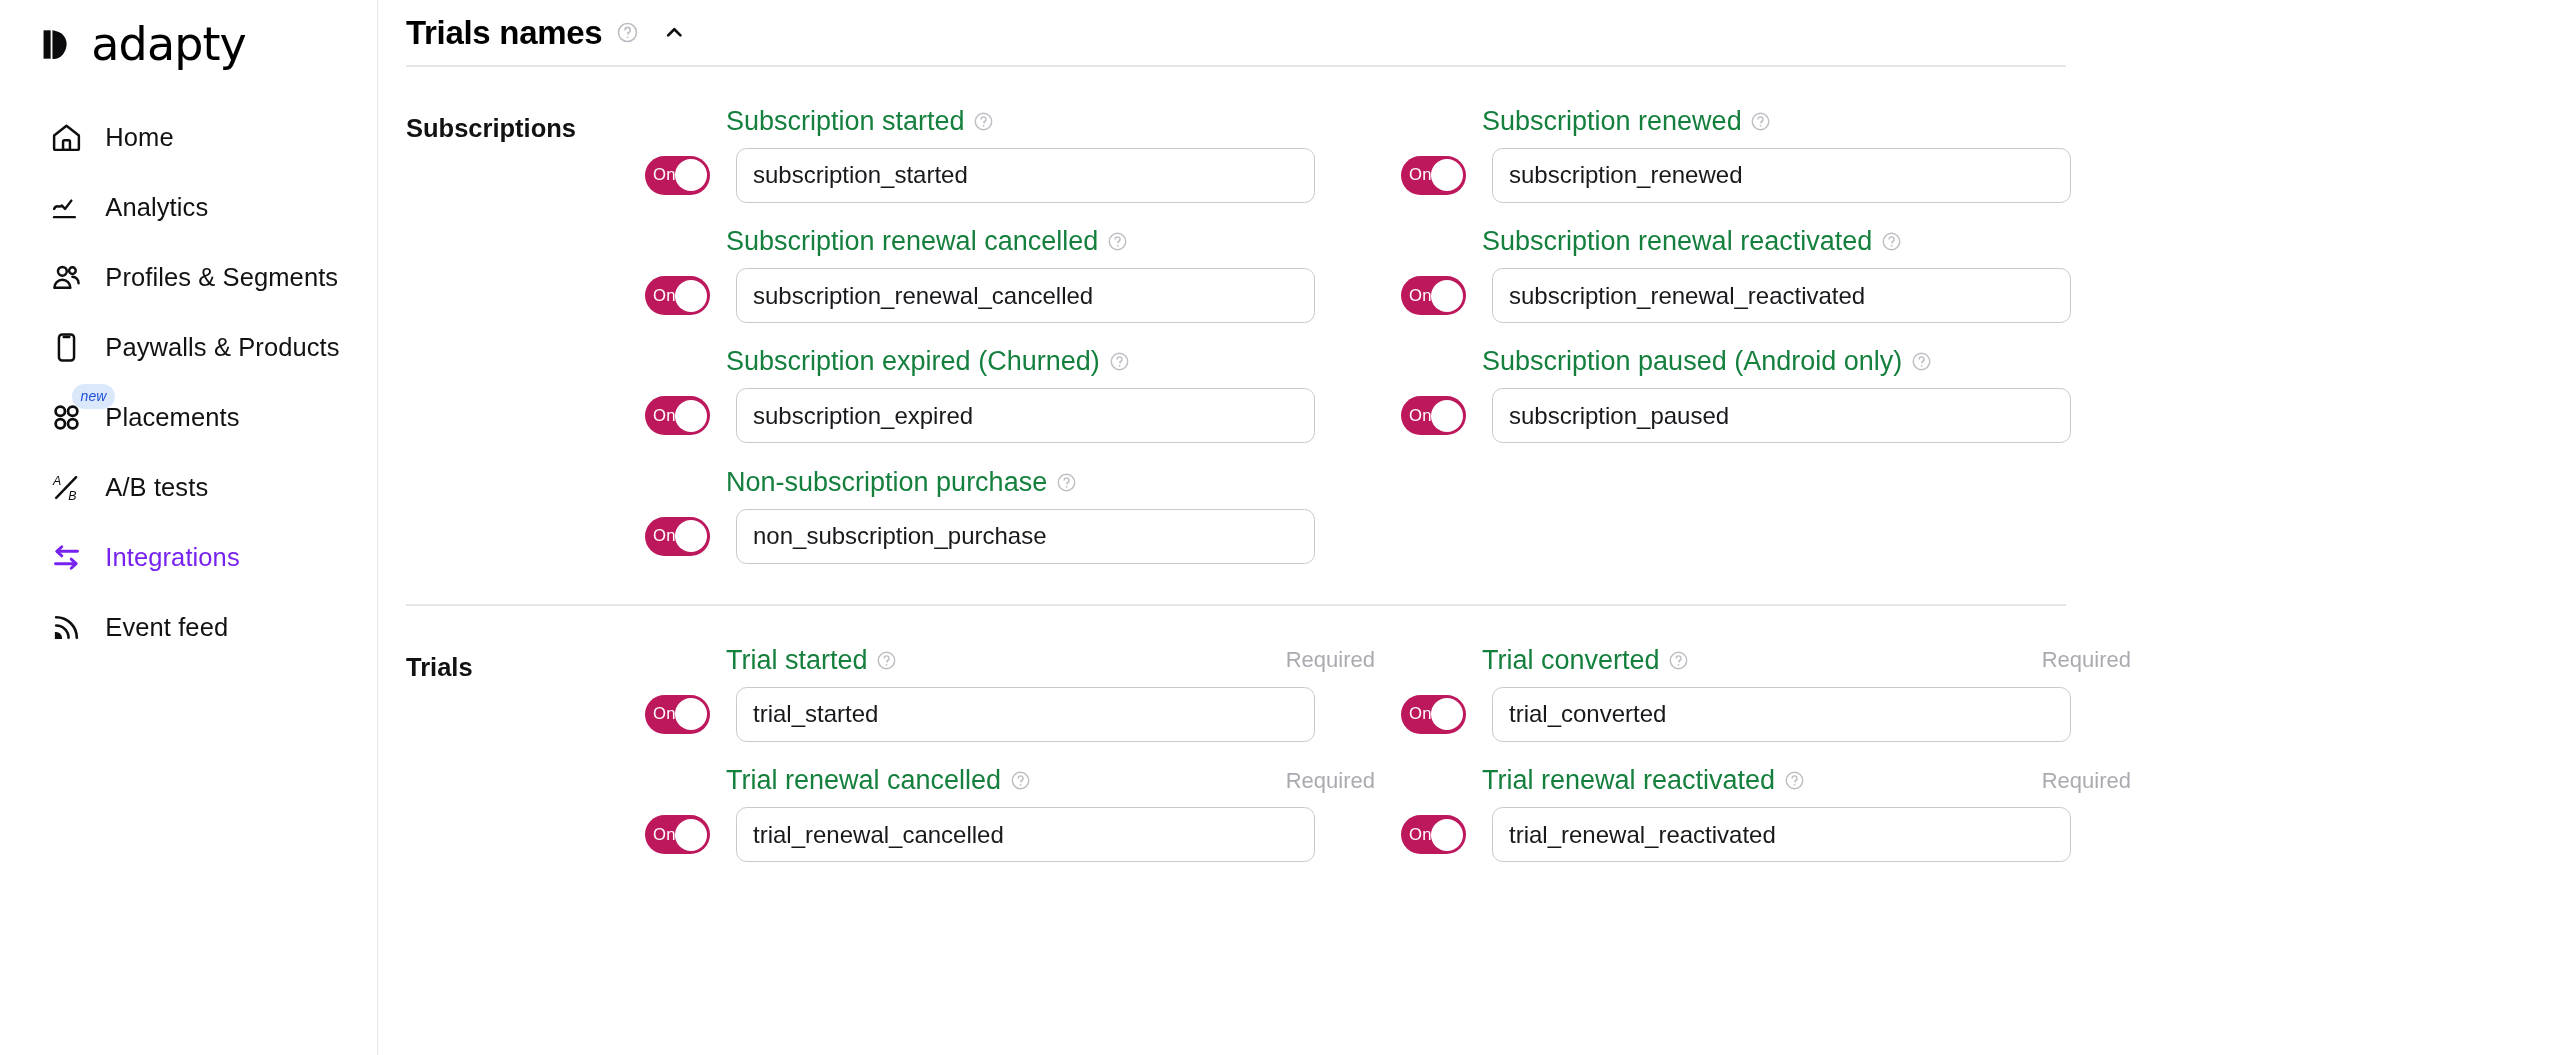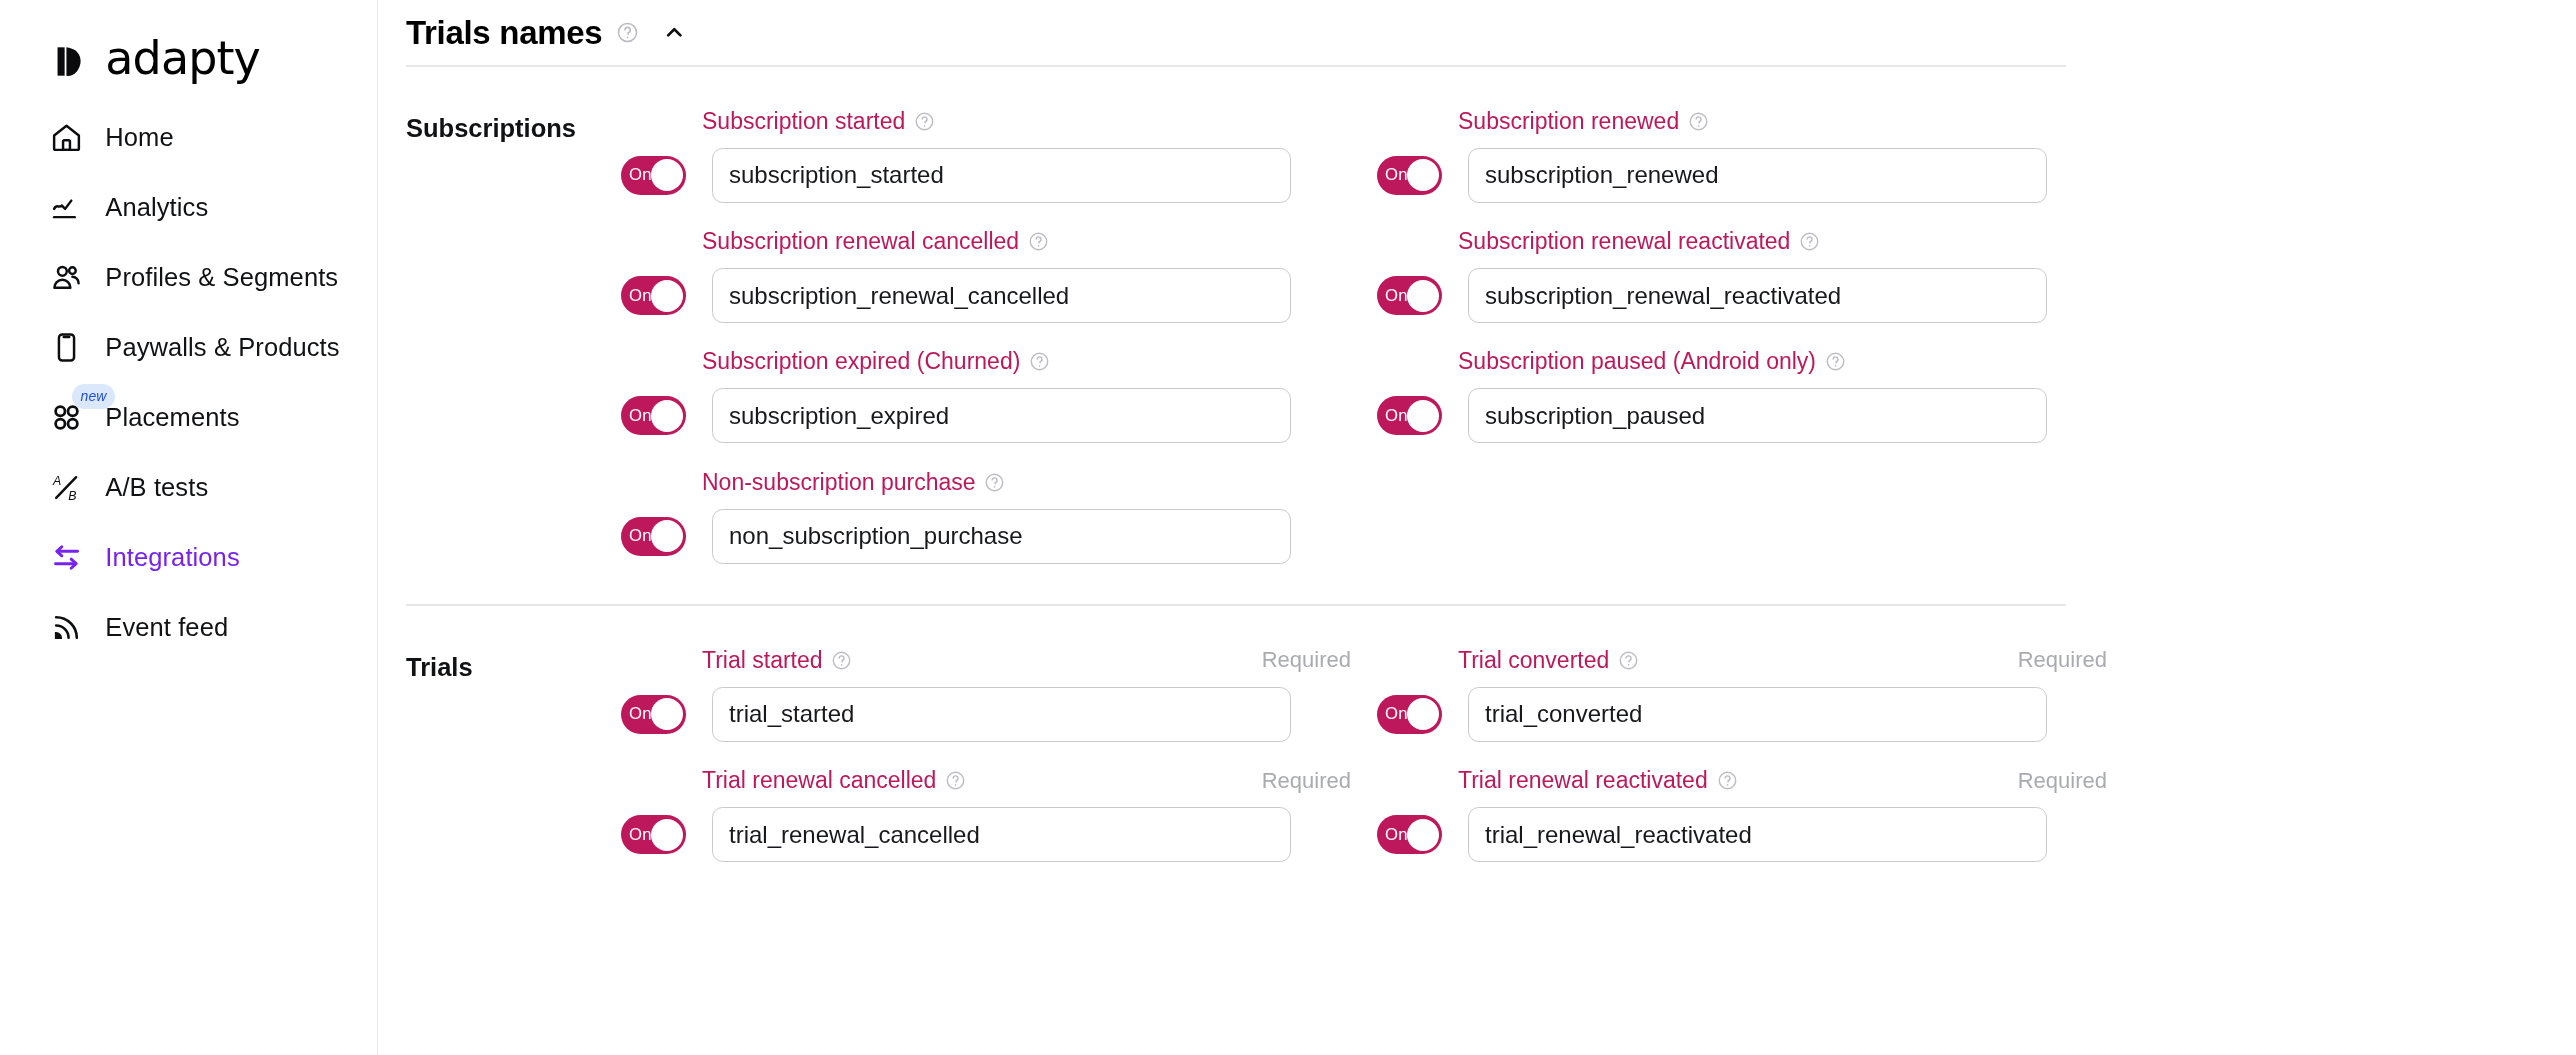--- a/index.html
+++ b/index.html
@@ -13,22 +13,22 @@
 
   
   .sidebar {
     width: 378px; height: 1055px;
     border-right: 1.8px solid #e8e8ea;
     background: #fff;
     flex: 0 0 378px;
     padding-top: 7px;
   }
   .logo-row {
-    display: flex; align-items: flex-end; gap: 12.3px;
-    height: 74px; padding-left: 54px;
+    display: flex; align-items: center; gap: 12.3px;
+    height: 74px; padding-left: 40px;
   }
   .logo-mark { width: 39px; height: 39px; flex: 0 0 39px; }
   .logo-word {
     font-size: 46px; font-weight: 400; letter-spacing: -0.9px;
     color: #000; font-family: "DejaVu Sans", sans-serif;
     line-height: 1;
   }
   .nav { margin-top: 21px; padding-left: 8px; }
   .nav-item {
     display: flex; align-items: center; gap: 19.3px;
@@ -60,36 +60,36 @@
   .panel-title { font-size: 33px; font-weight: 700; color: #000; letter-spacing: -0.3px; }
   .hdr-help { margin-left: 1.8px; }
   .chev { margin-left: 10.6px; cursor: pointer; display:flex; align-items:center; }
 
   .rule {
     height: 1.8px; background: #e6e6e8;
     margin-left: 28px; margin-right: 510px;
   }
 
   .section { padding-left: 28px; }
-  .section-inner { display: flex; }
+  .section-inner { display: flex; gap: 24px; }
   .section-title {
     width: 215px; flex: 0 0 215px;
     font-size: 25.5px; font-weight: 700; color: #111214;
     padding-top: 12.3px;
   }
   .fields { flex: 1; }
   .field-row { display: flex; }
   .field-col { width: 756px; flex: 0 0 756px; }
 
   .field { padding-bottom: 19.3px; }
   .field-head {
     display: flex; align-items: center;
     height: 39px; padding-left: 81px;
   }
-  .field-label { font-size: 23px; color: #be185d; white-space: nowrap; }
+  .field-label { font-size: 27px; color: #15803d; white-space: nowrap; }
   .field-help { margin-left: 8.8px; display: flex; align-items: center; }
   .required {
     margin-left: auto; margin-right: 26px;
     font-size: 22px; color: #aaabb0;
   }
   .field-body { display: flex; align-items: center; gap: 16px; margin-top: 7px; }
 
   
   .toggle {
     width: 65px; height: 39px; border-radius: 21px;

